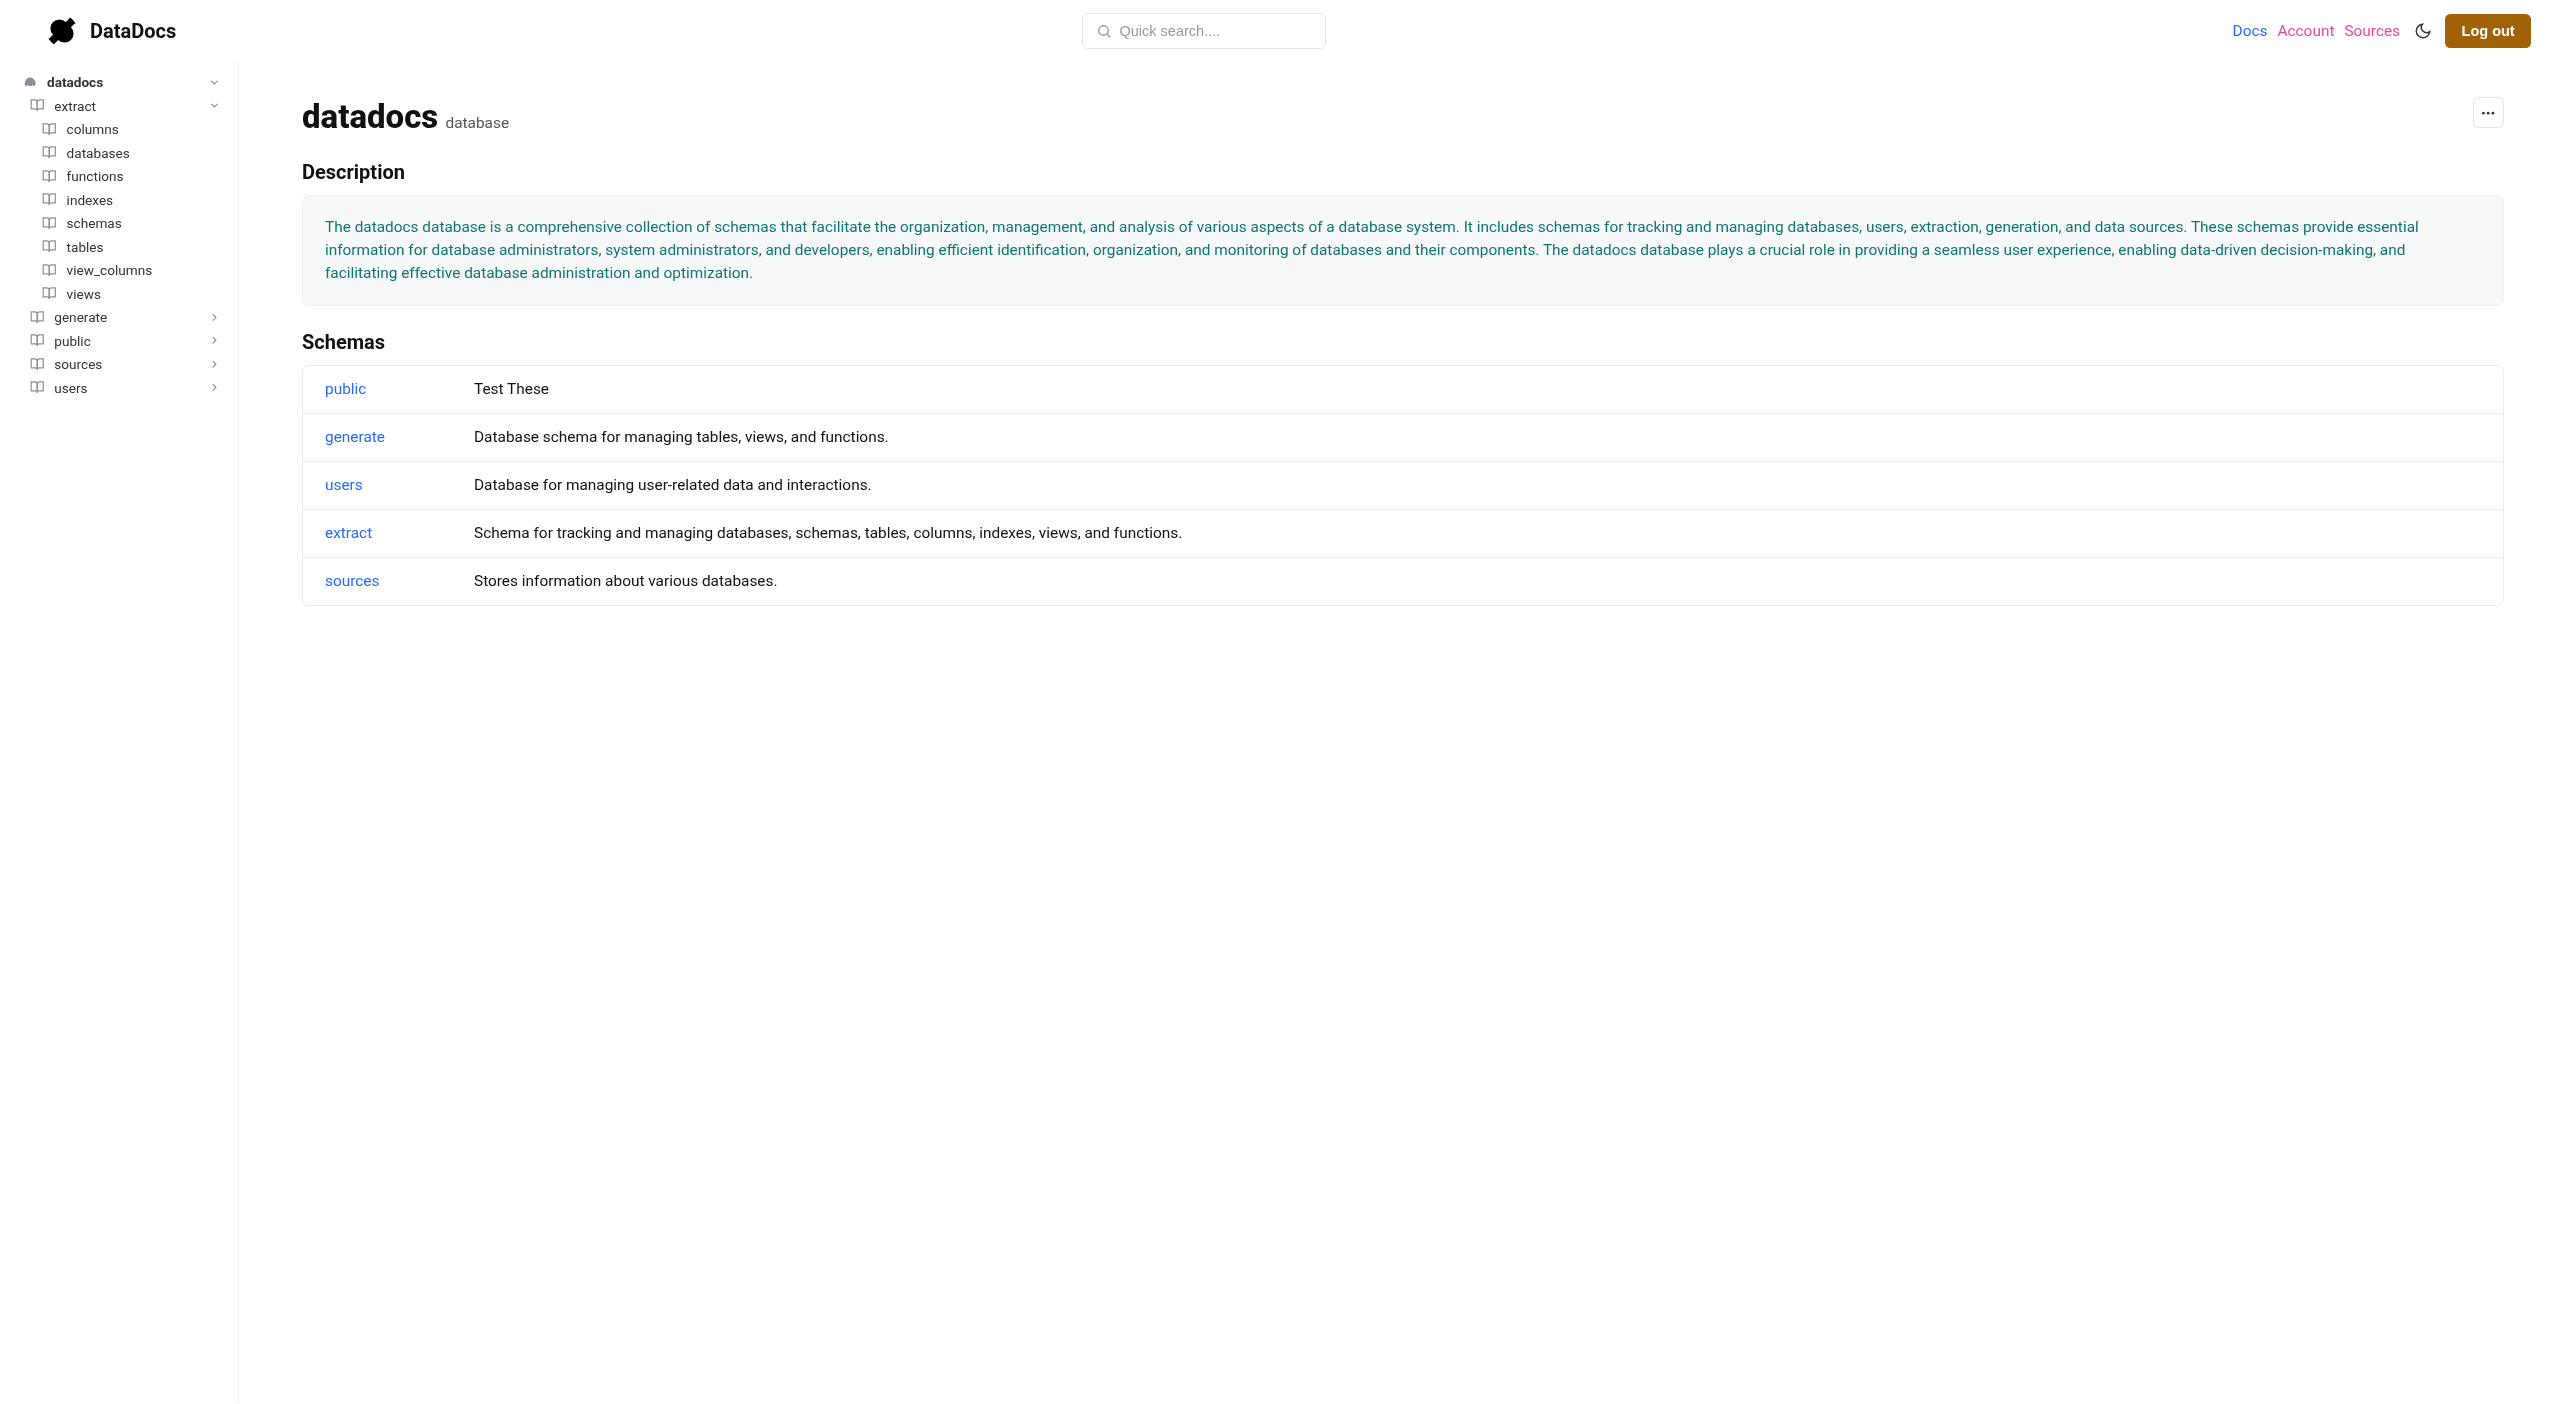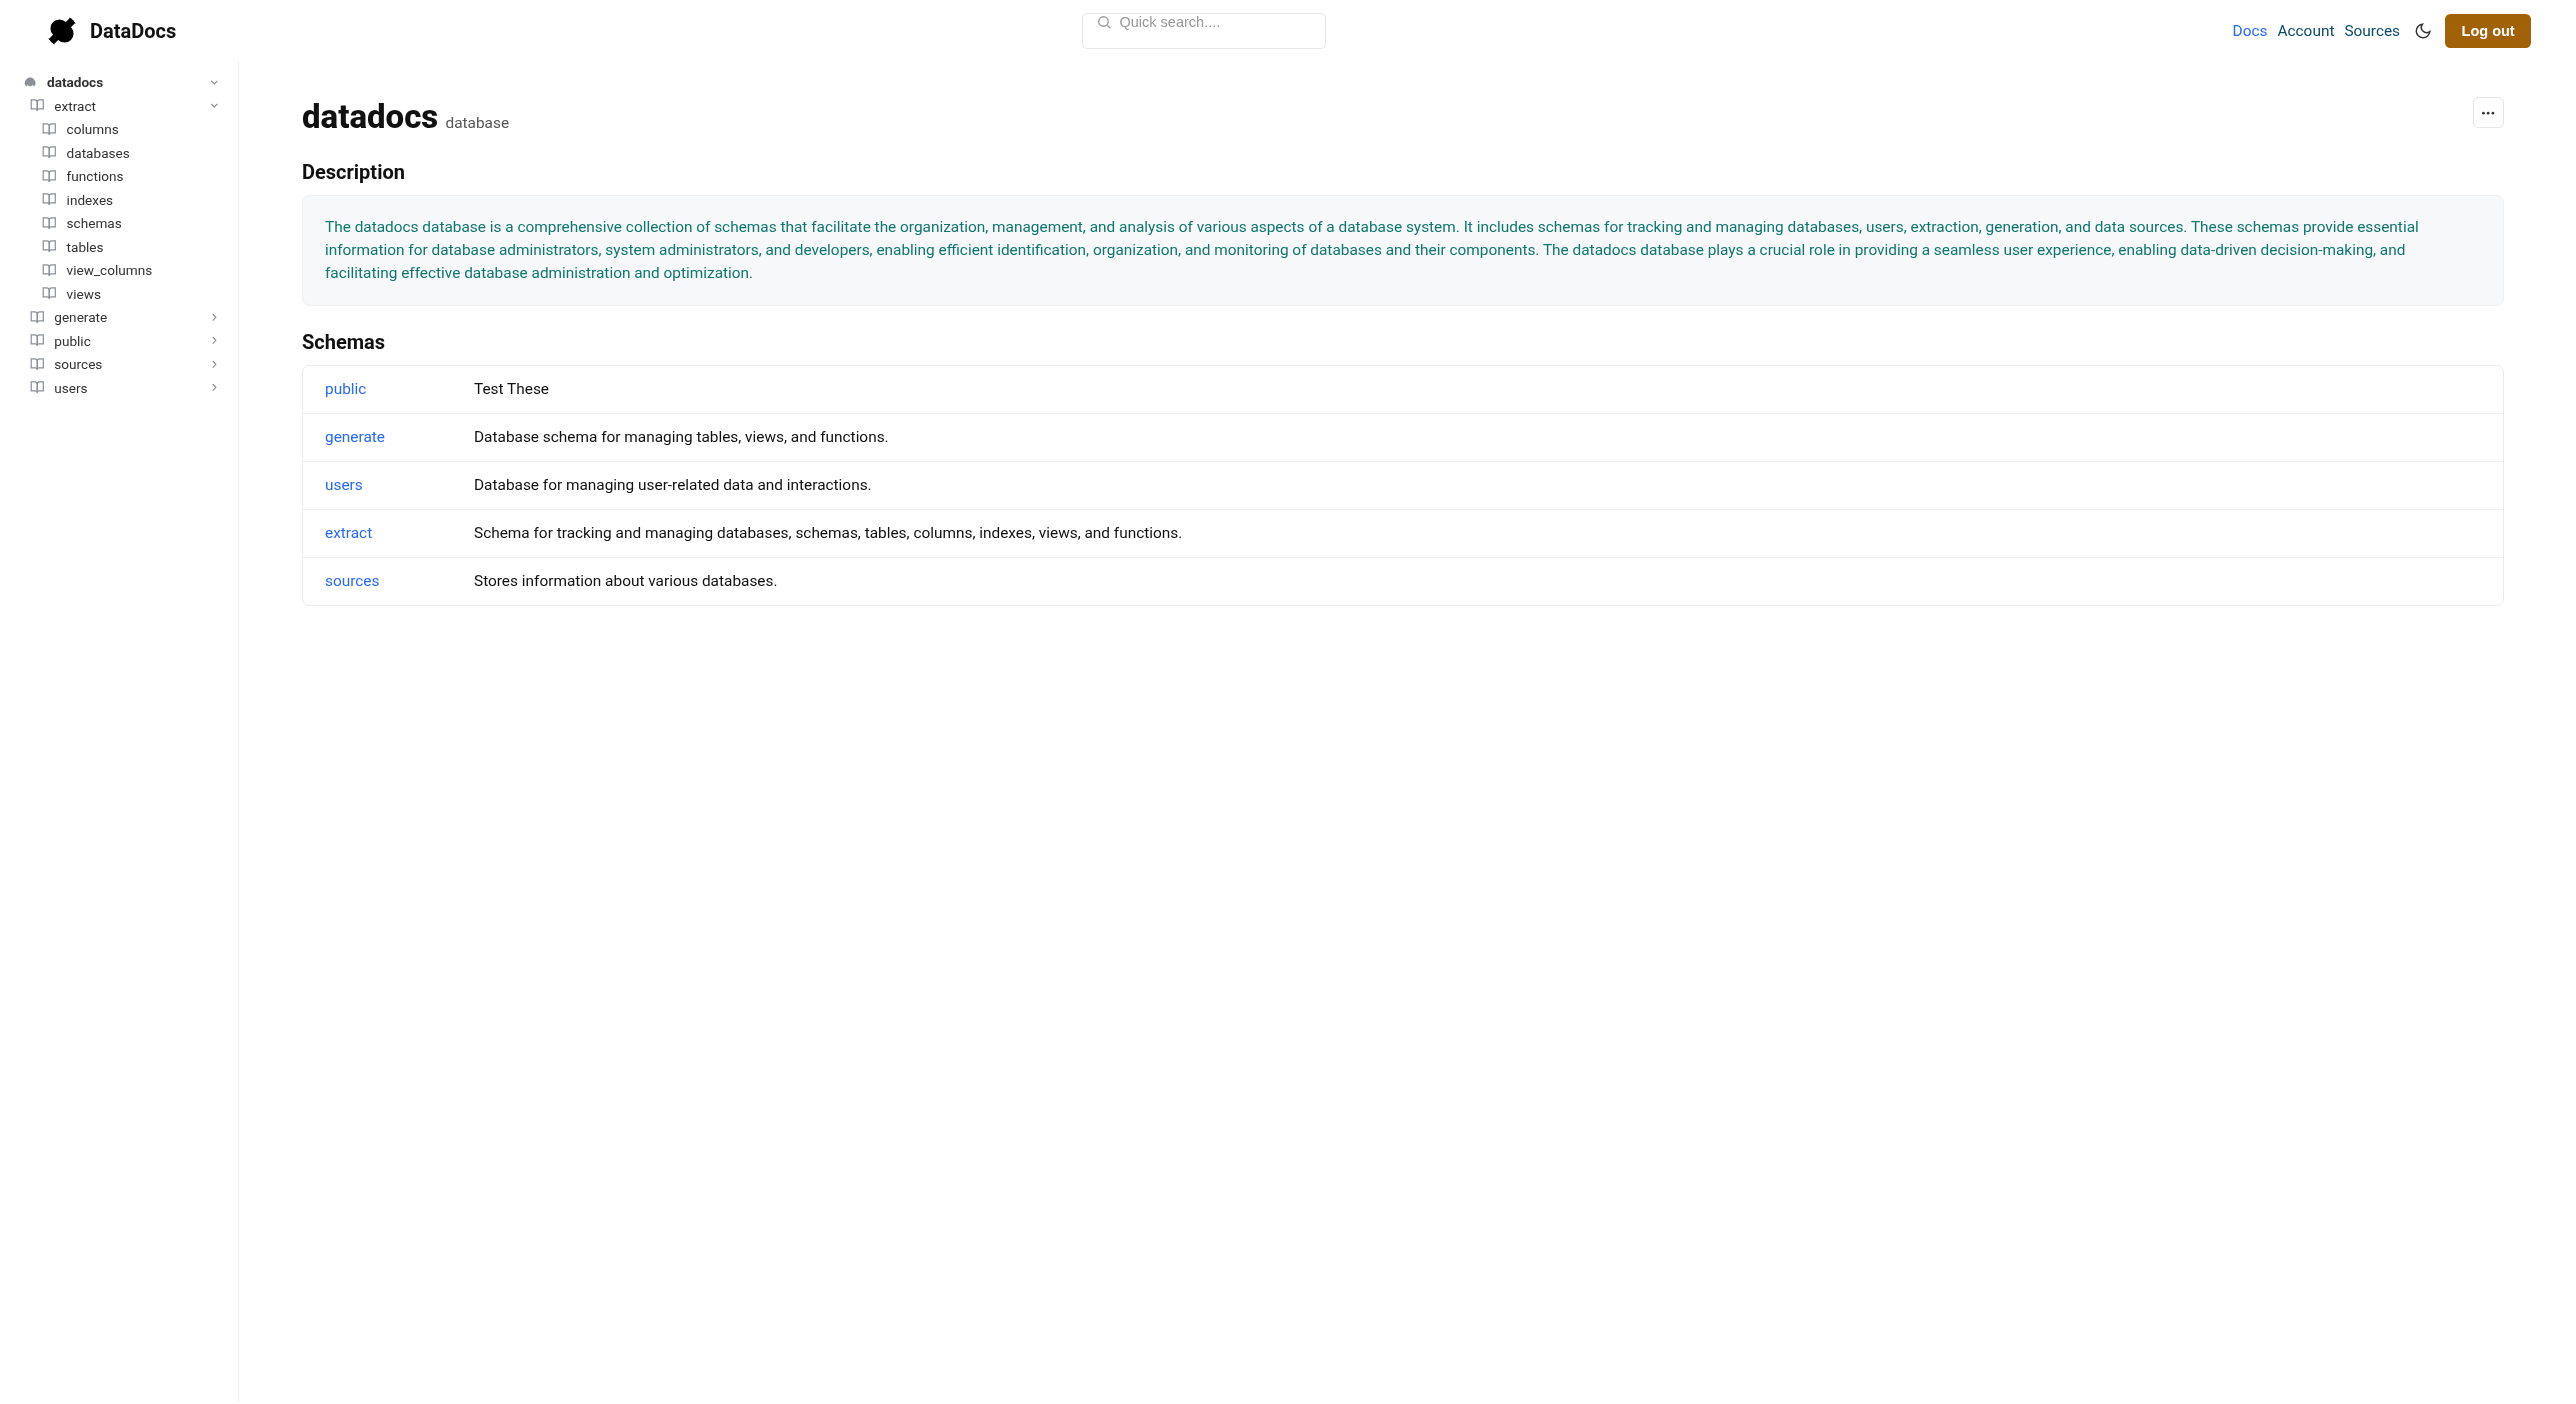--- a/index.html
+++ b/index.html
@@ -34,41 +34,41 @@
   flex: 1;
   display: flex;
   justify-content: center;
 }
 .search-box {
   width: 244px;
   height: 36px;
   border: 0.9px solid #e5e5e5;
   border-radius: 5.4px;
   display: flex;
-  align-items: flex-start;
+  align-items: center;
   padding: 0 12.7px;
   gap: 7.2px;
   color: #999;
 }
 .search-box input {
   border: none;
   outline: none;
   font-size: 14.5px;
   color: #444;
   flex: 1;
   background: transparent;
 }
 .search-box input::placeholder { color: #999; }
 .nav-links {
   display: flex;
   align-items: center;
   gap: 10px;
   font-size: 15.4px;
 }
-.nav-links a { text-decoration: none; color: #0c4a6e; cursor: pointer; }
+.nav-links a { text-decoration: none; color: #ec4899; cursor: pointer; }
 .nav-links a.active { color: #2669ff; }
 .theme-toggle { display: flex; align-items: center; cursor: pointer; padding: 0 3.6px; }
 .logout-btn {
   background: #a16207;
   color: #fff;
   border: none;
   border-radius: 5.4px;
   padding: 9px 16.3px;
   font-size: 14.5px;
   font-weight: 600;

